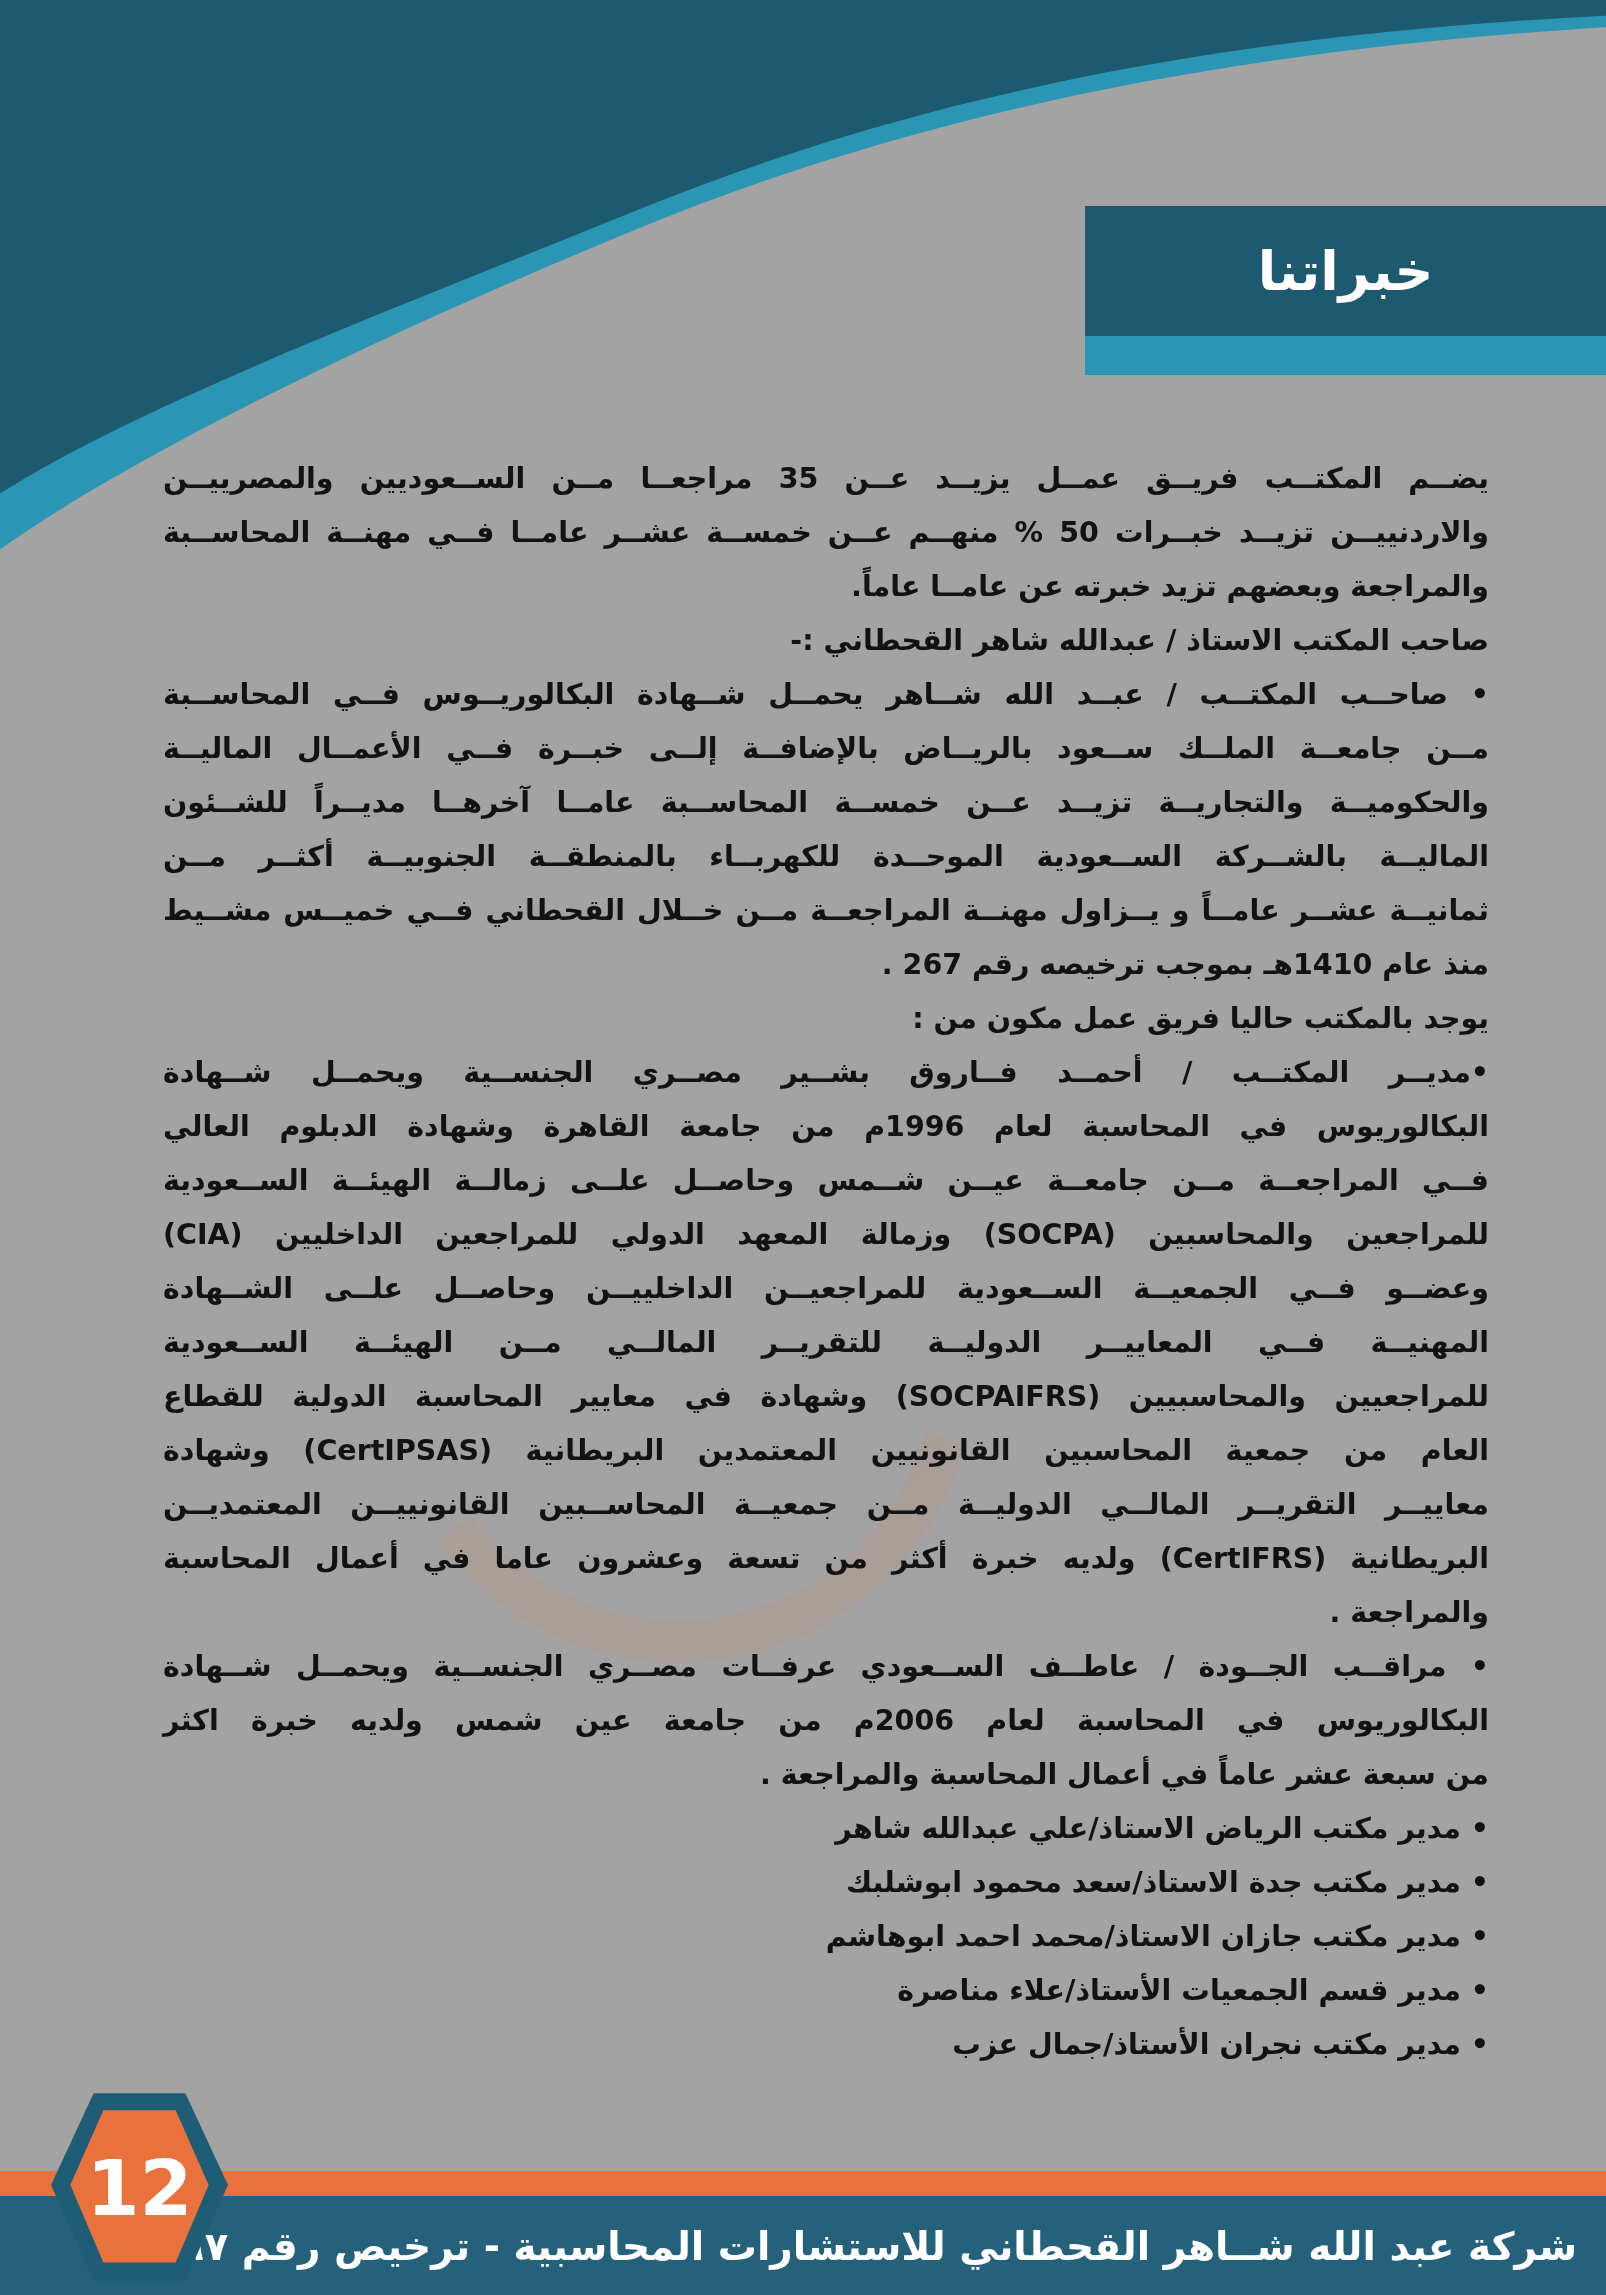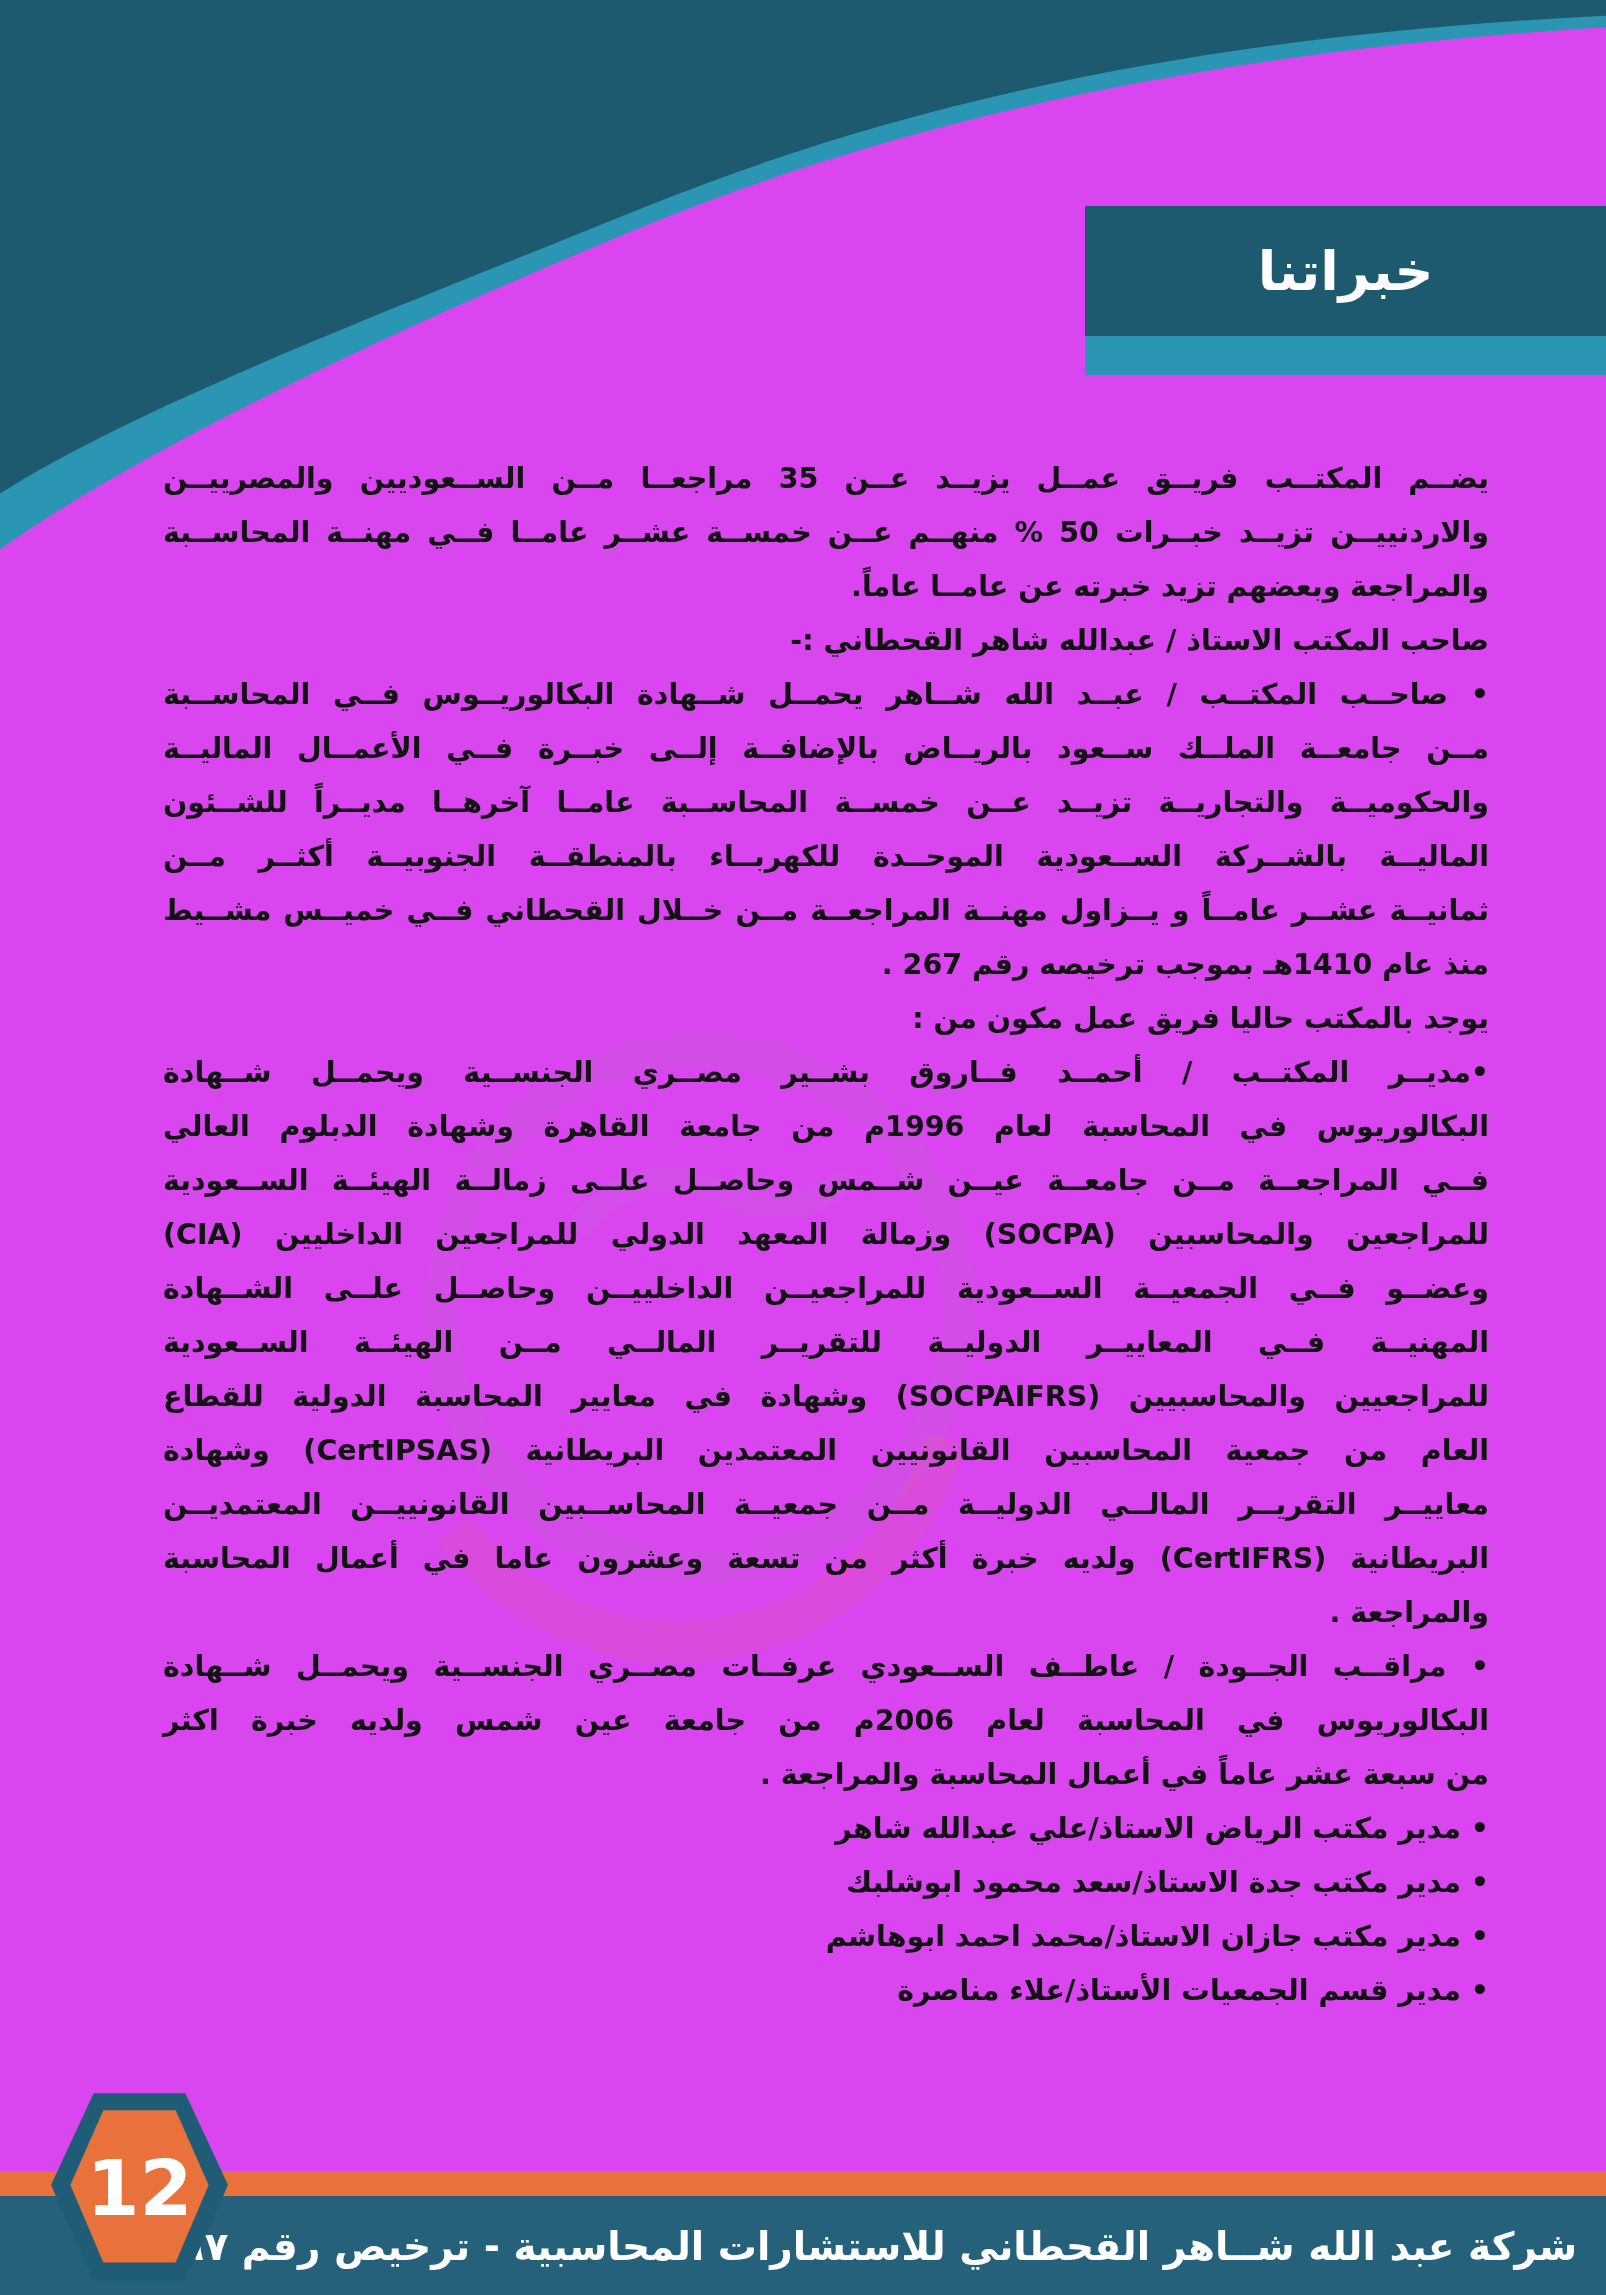--- a/index.html
+++ b/index.html
@@ -1,20 +1,20 @@
 <!DOCTYPE html>
 <html lang="ar" dir="rtl" style="font-size:10.4px"><head>
 <meta charset="utf-8">
 <style>
   html,body{margin:0;padding:0;}
   .page{
     position:relative;
     width:1606px;
     height:2295px;
-    background:#d946ef;
+    background:#a3a3a3;
     overflow:hidden;
     font-family:"DejaVu Sans", sans-serif;
     direction:rtl;
   }
   
   .swoosh{
     position:absolute; top:0; left:0; width:1606px; height:583px;
   }
   
   .title-box{
@@ -111,20 +111,21 @@
     <div class="ln j">معاييــر التقريــر المالــي الدوليــة مــن جمعيــة المحاســبين القانونييــن المعتمديــن</div>
     <div class="ln j">البريطانية (CertIFRS) ولديه خبرة أكثر من تسعة وعشرون عاما في أعمال المحاسبة</div>
     <div class="ln">والمراجعة .</div>
     <div class="ln j">• مراقــب الجــودة / عاطــف الســعودي عرفــات مصــري الجنســية ويحمــل شــهادة</div>
     <div class="ln j">البكالوريوس في المحاسبة لعام 2006م من جامعة عين شمس ولديه خبرة اكثر</div>
     <div class="ln">من سبعة عشر عاماً في أعمال المحاسبة والمراجعة .</div>
     <div class="ln">• مدير مكتب الرياض الاستاذ/علي عبدالله شاهر</div>
     <div class="ln">• مدير مكتب جدة الاستاذ/سعد محمود ابوشلبك</div>
     <div class="ln">• مدير مكتب جازان الاستاذ/محمد احمد ابوهاشم</div>
     <div class="ln">• مدير قسم الجمعيات الأستاذ/علاء مناصرة</div>
+    <div class="ln">• مدير مكتب نجران الأستاذ/جمال عزب</div>
   </div>
 
   <div class="footer-orange"></div>
   <div class="footer-bar">
     <span class="ft">شركة عبد الله شــاهر القحطاني للاستشارات المحاسبية - ترخيص رقم ٢٦٧</span>
   </div>
 
   <svg class="hexwrap" viewBox="0 0 274 290" xmlns="http://www.w3.org/2000/svg">
     <polygon points="66,0 208,0 274,142 208,290 66,290 0,142" fill="#1f5d77"></polygon>
     <polygon points="81,26 193,26 244,142 193,262 81,262 30,142" fill="#e8713c"></polygon>

